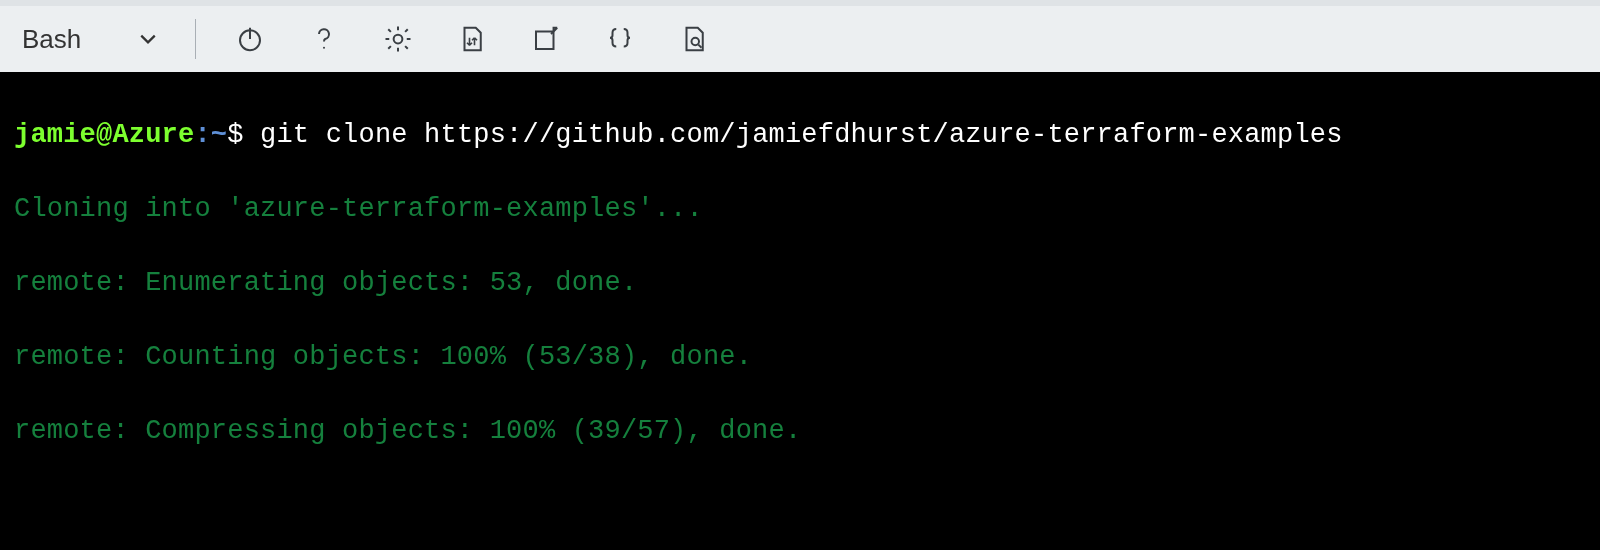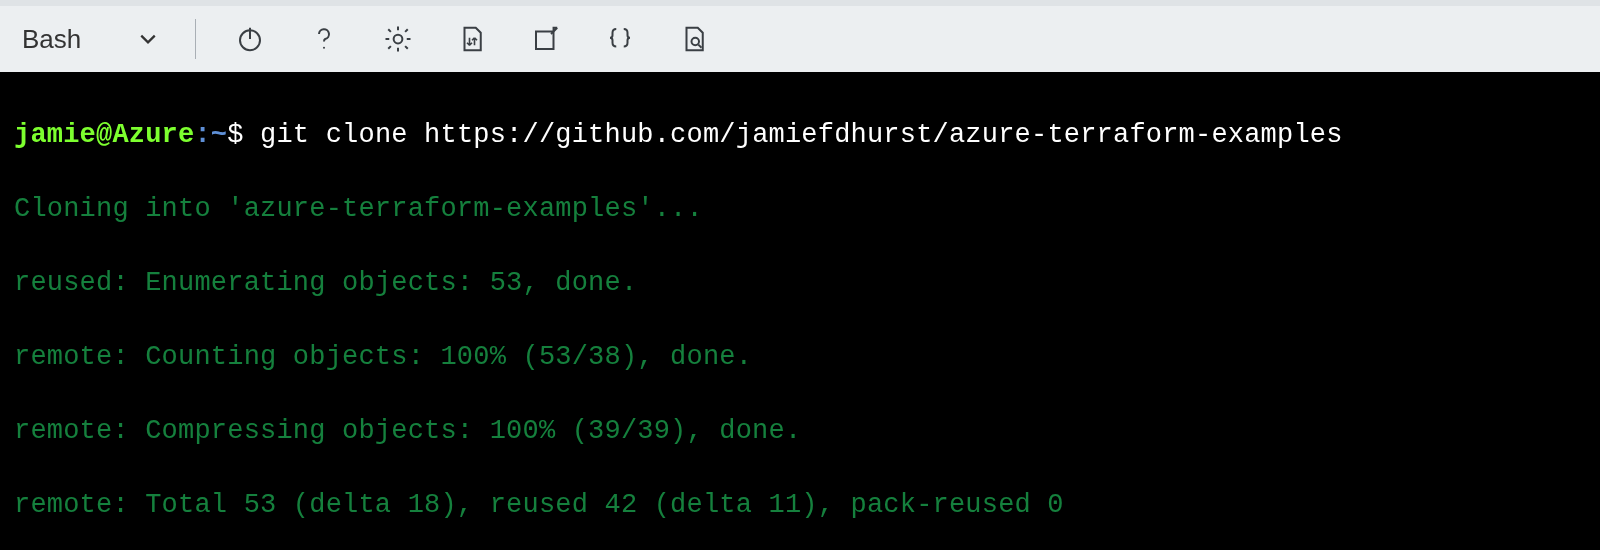--- a/index.html
+++ b/index.html
@@ -115,22 +115,21 @@
         <path d="M6 3h9l4 4v14H6z"></path>
         <circle cx="13" cy="14" r="3"></circle>
         <line x1="15.5" y1="16.5" x2="18" y2="19"></line>
       </svg>
   </div>
 </div>
 
 <div class="terminal">
 <span class="line"><span class="prompt-user">jamie@Azure</span><span class="prompt-path">:</span><span class="prompt-path">~</span><span class="prompt-dollar">$</span><span class="cmd"> git clone https://github.com/jamiefdhurst/azure-terraform-examples</span></span>
 <span class="line out">Cloning into 'azure-terraform-examples'...</span>
-<span class="line out">reused: Enumerating objects: 53, done.</span>
+<span class="line out">remote: Enumerating objects: 53, done.</span>
 <span class="line out">remote: Counting objects: 100% (53/38), done.</span>
-<span class="line out">remote: Compressing objects: 100% (39/39), done.</span>
-<span class="line out">remote: Total 53 (delta 18), reused 42 (delta 11), pack-reused 0</span>
+<span class="line out">remote: Compressing objects: 100% (39/57), done.</span>
 
 
 
 
 
 </div>
 
 </body></html>

